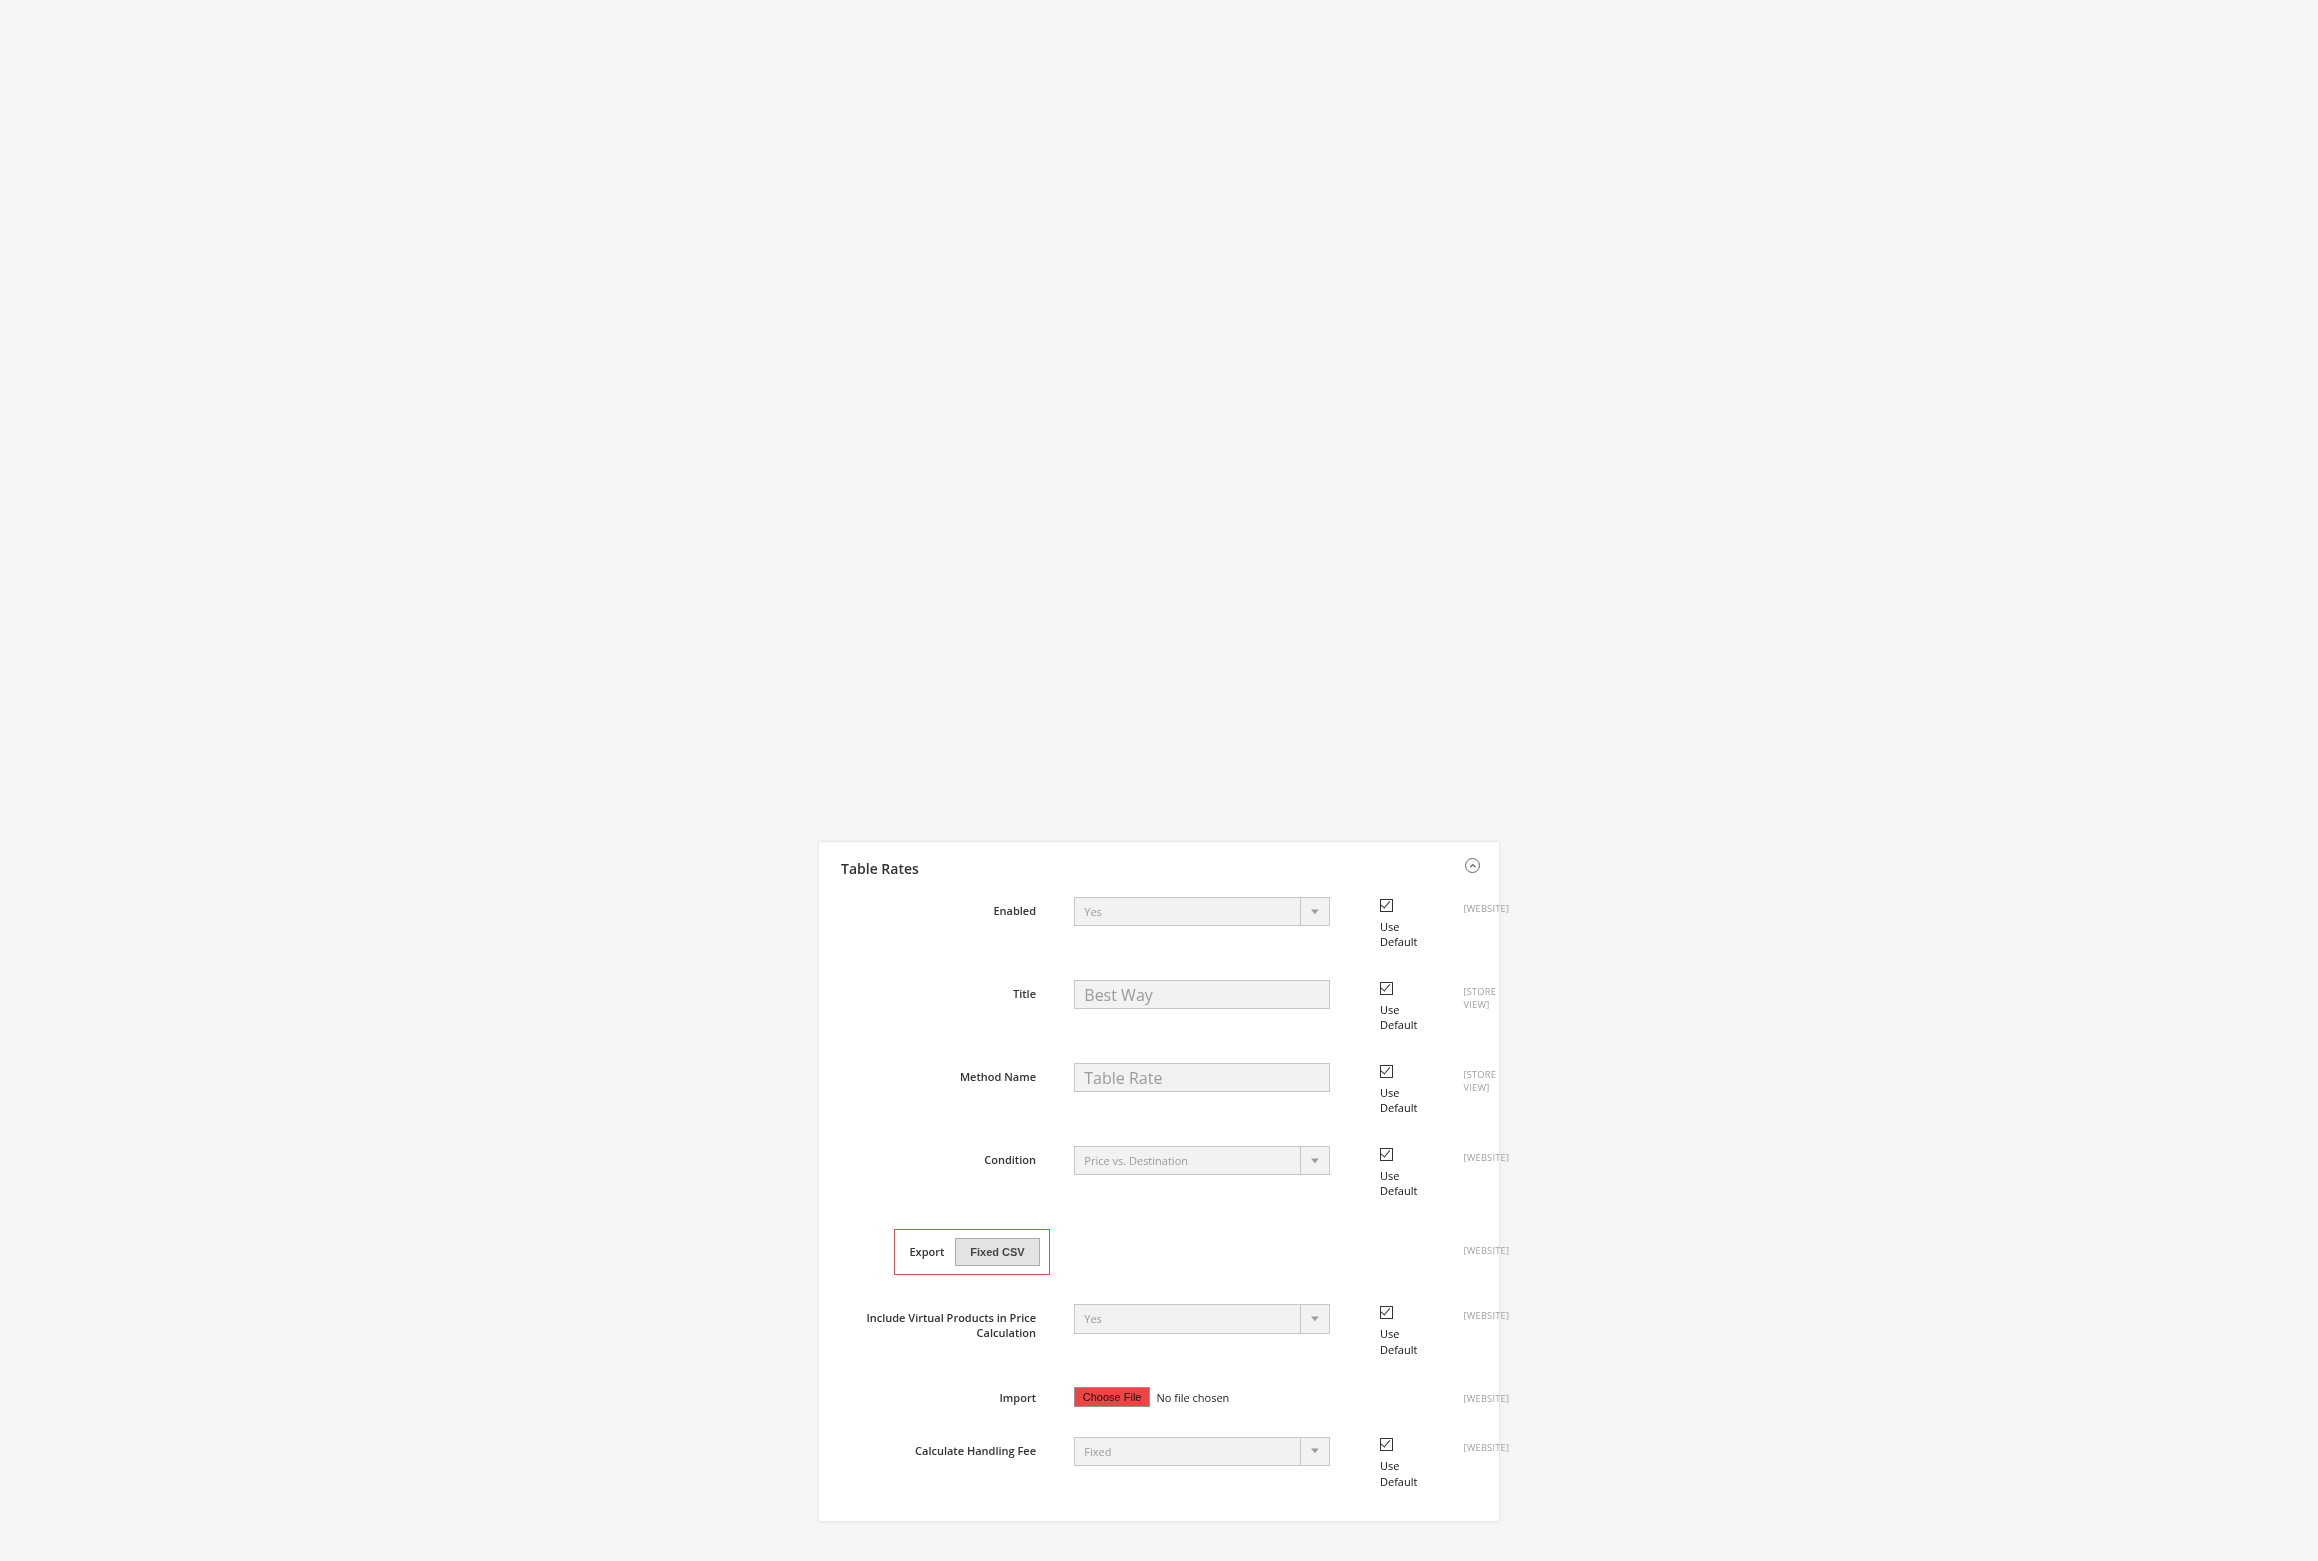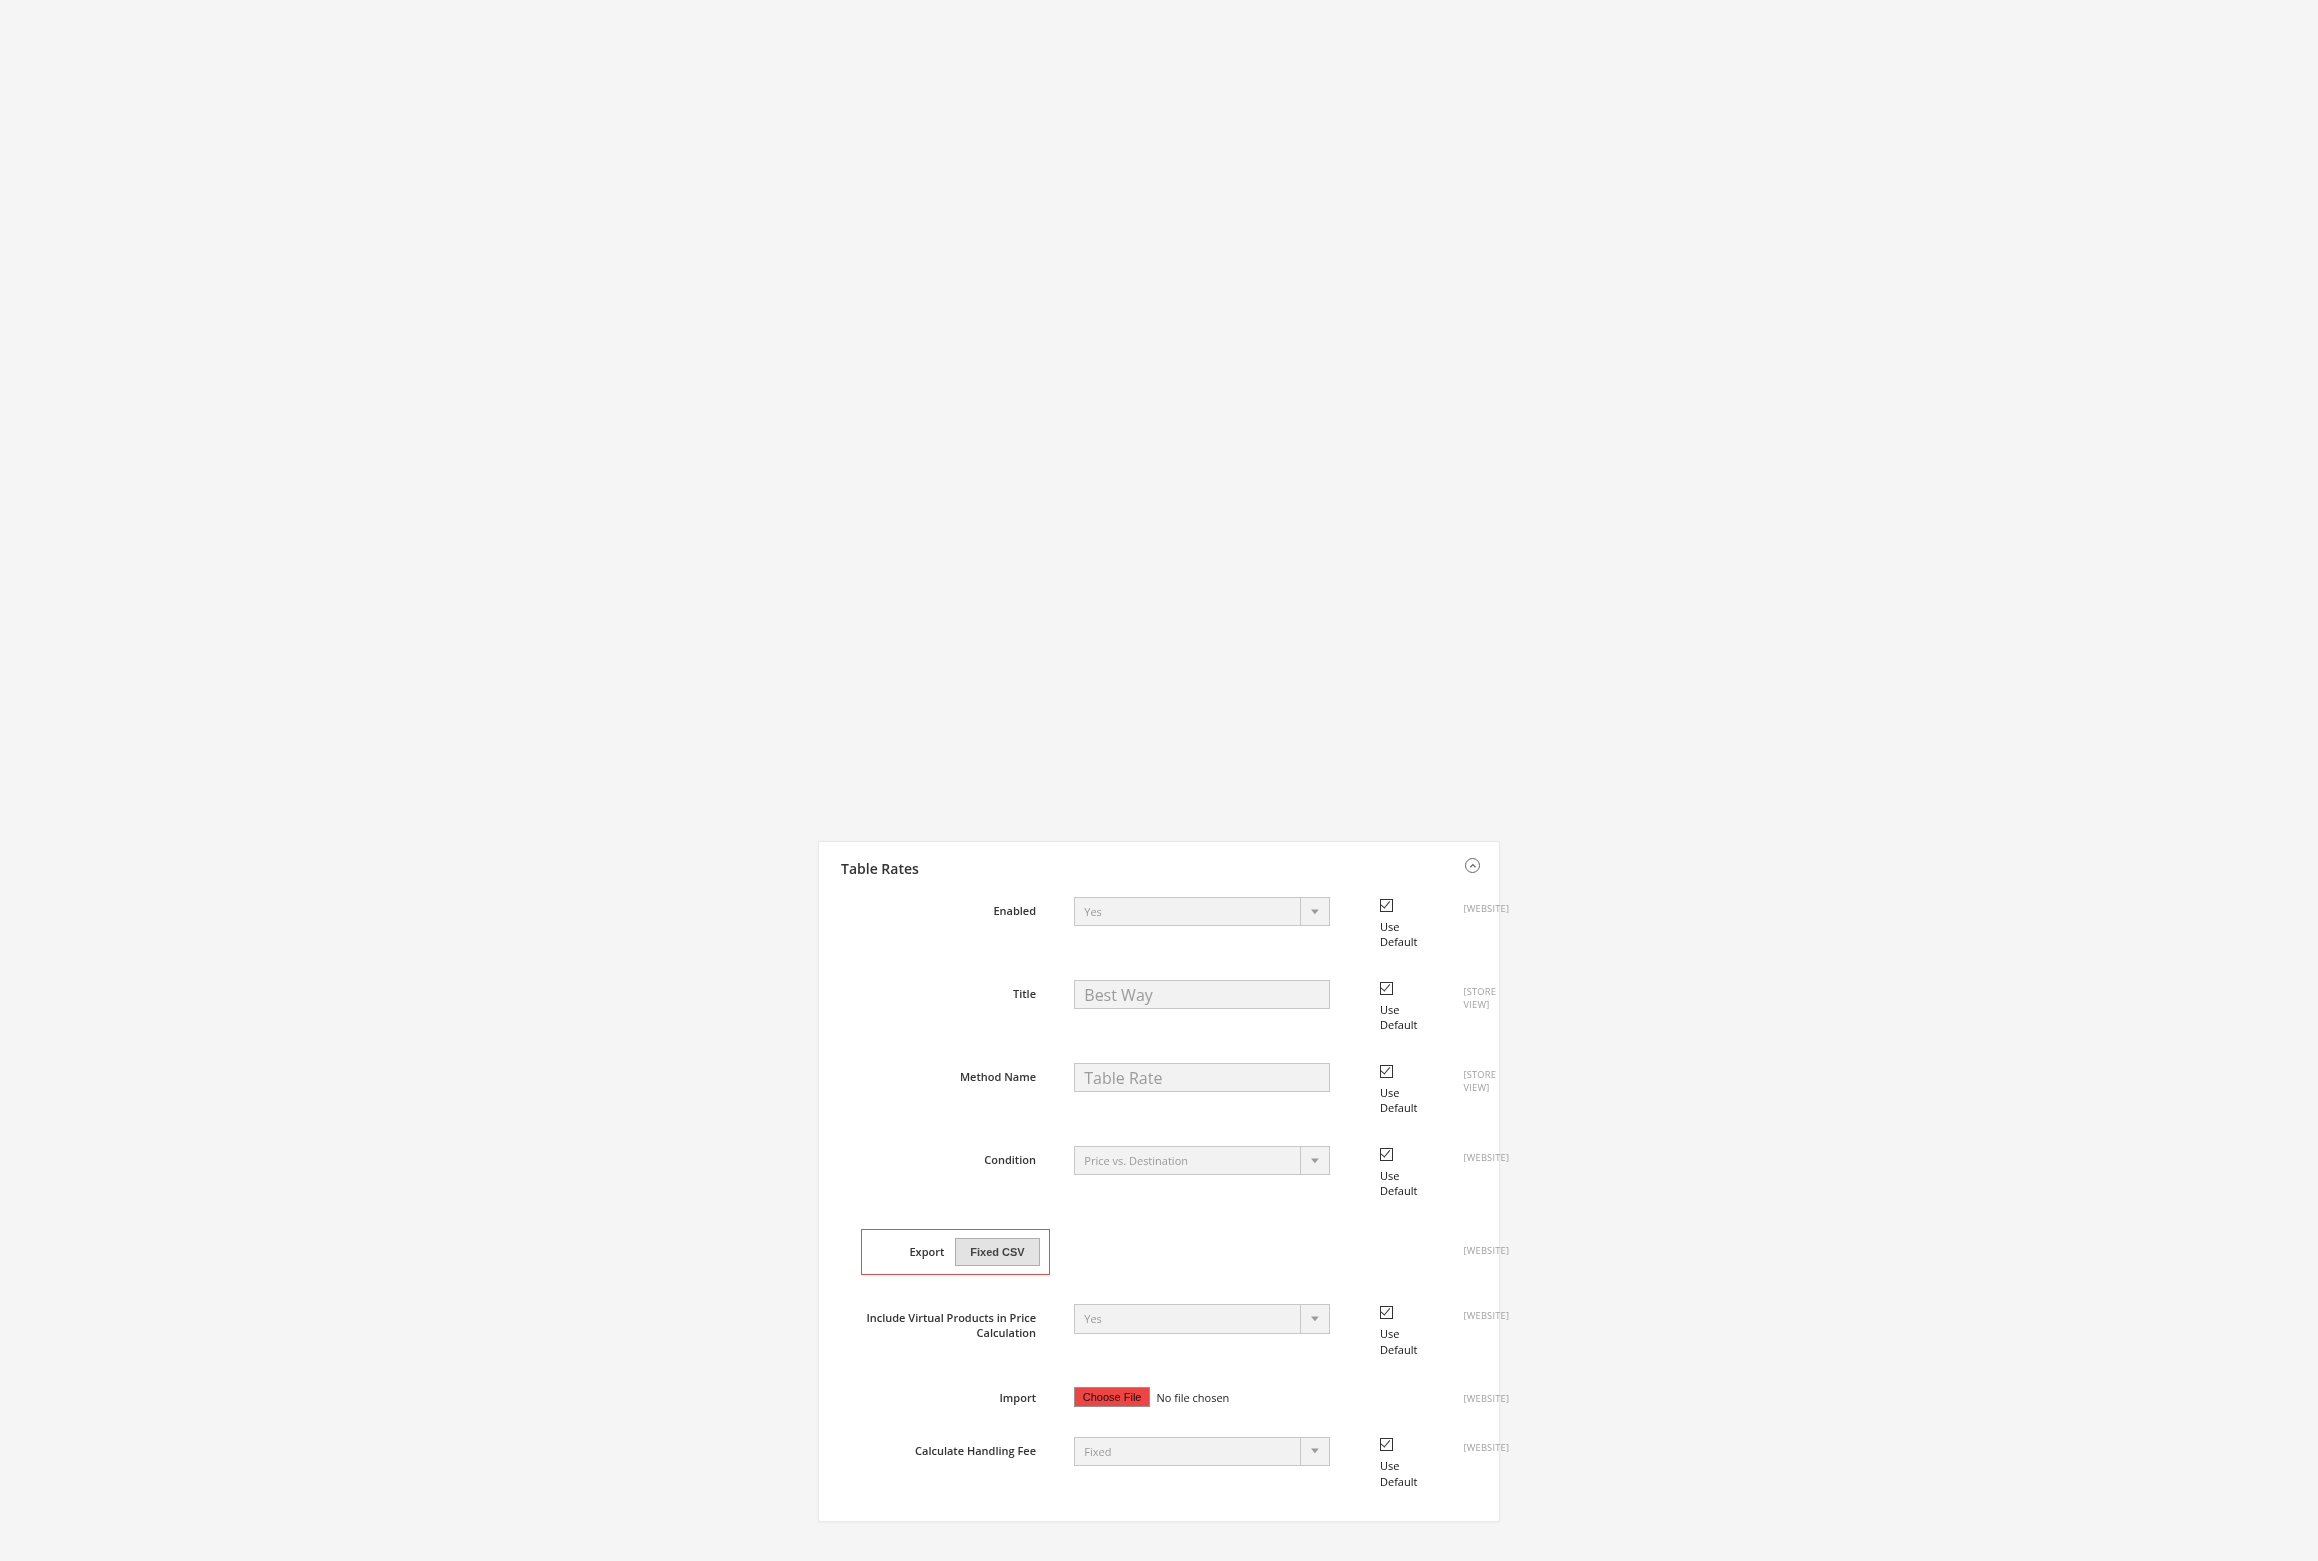--- a/index.html
+++ b/index.html
@@ -140,21 +140,21 @@
     transform:rotate(40deg);
   }
   .default-text{display:block;}
   
   .export-highlight{
     border:1.2px solid #e34b4b;
     padding:7.8px 9.3px 7.8px 0;
     display:flex;
     align-items:center;
     justify-content:flex-end;
-    width:189px;
+    width:156px;
     margin-left:auto;
     box-sizing:border-box;
   }
   .export-highlight .label-inner{
     font-size:11px;font-weight:600;color:#333;
     padding-right:11px;
   }
   .row-export .col-label{padding-top:0;}
   .row-export .col-default{padding-top:14px;}
   .row-export .col-scope{padding-top:15.5px;}

